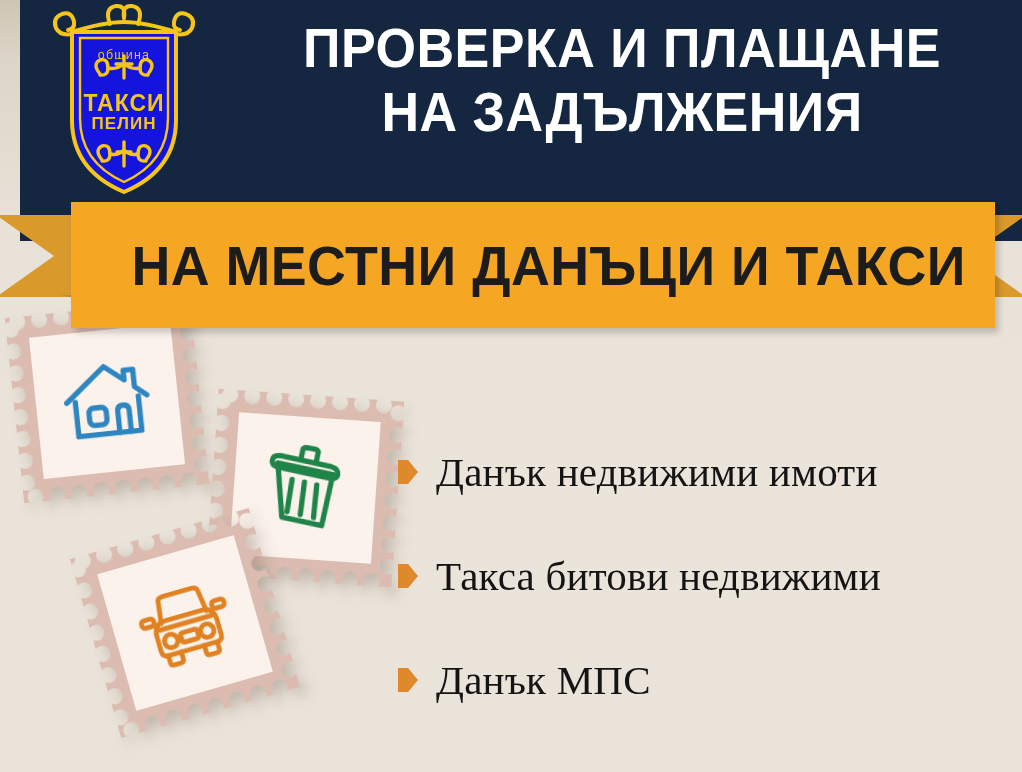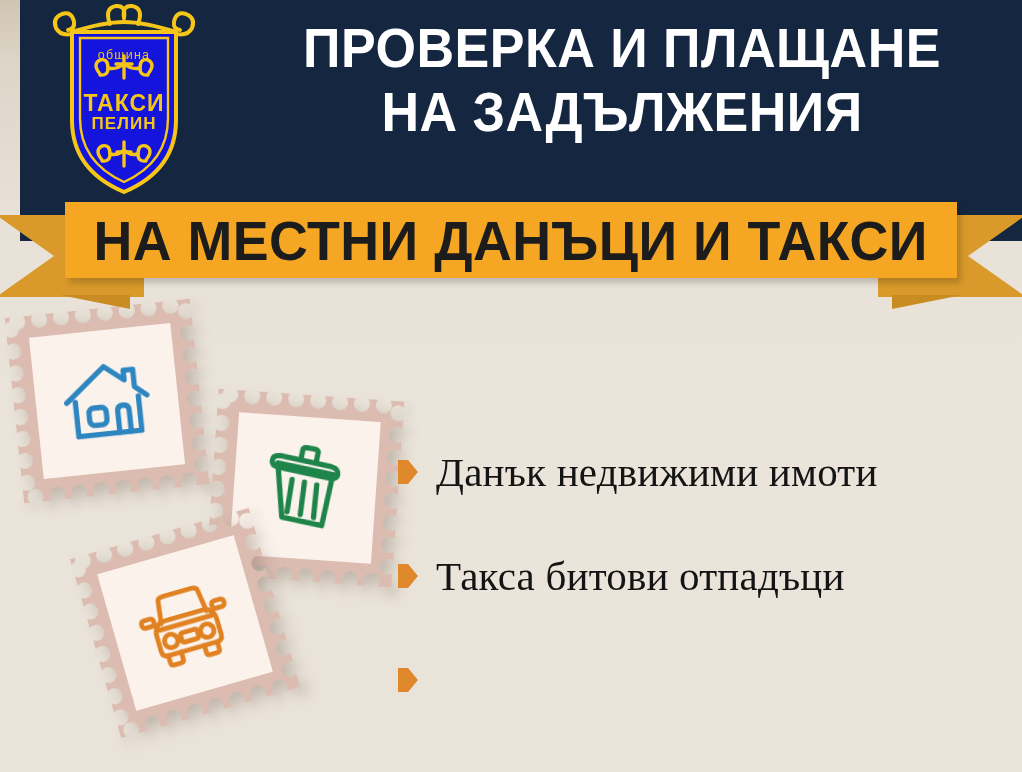--- a/index.html
+++ b/index.html
@@ -125,28 +125,29 @@
   }
   .ribbon-fold-right {
     position: absolute;
     right: 60px; top: 96px;
     width: 70px; height: 14px;
     background: #C98C22;
     clip-path: polygon(70px 0, 0 0, 0 14px);
   }
   .ribbon-main {
     position: absolute;
-    left: 65px; top: 3px;
+    left: 71px; top: 3px;
     width: 892px;
-    height: 76px;
+    height: 126px;
     background: #F5A623;
     display: flex;
     align-items: center;
     justify-content: center;
     box-shadow: 4px 5px 6px rgba(0,0,0,0.18);
+    padding-left: 32px;
   }
   .ribbon-text {
     color: #1c1c1c;
     font-size: 56px;
     font-weight: bold;
     letter-spacing: 0.5px;
     white-space: nowrap;
     font-family: "Liberation Sans", sans-serif;
     transform: scaleX(0.96);
   }
@@ -454,21 +455,22 @@
 
   <div class="bullets">
 
     <div class="bullet-row">
       <span class="bullet-marker"></span>
       <span class="bullet-label">Данък недвижими имоти</span>
     </div>
 
     <div class="bullet-row">
       <span class="bullet-marker"></span>
-      <span class="bullet-label">Такса битови отпадъци</span>
+      <span class="bullet-label">Такса битови недвижими</span>
     </div>
 
     <div class="bullet-row">
       <span class="bullet-marker"></span>
+      <span class="bullet-label">Данък МПС</span>
     </div>
   </div>
 
 </div>
 
 </body></html>

